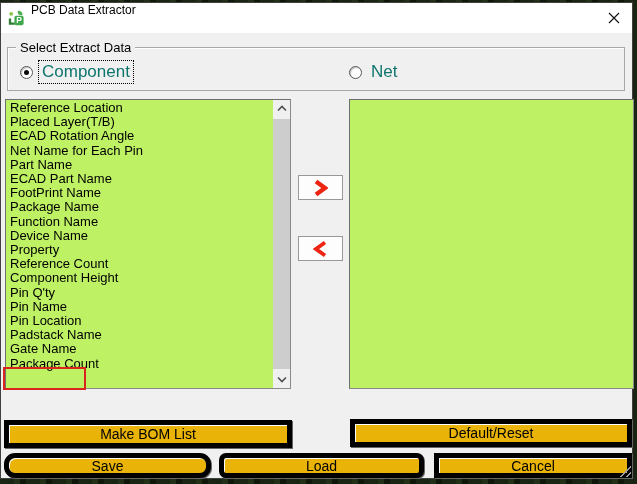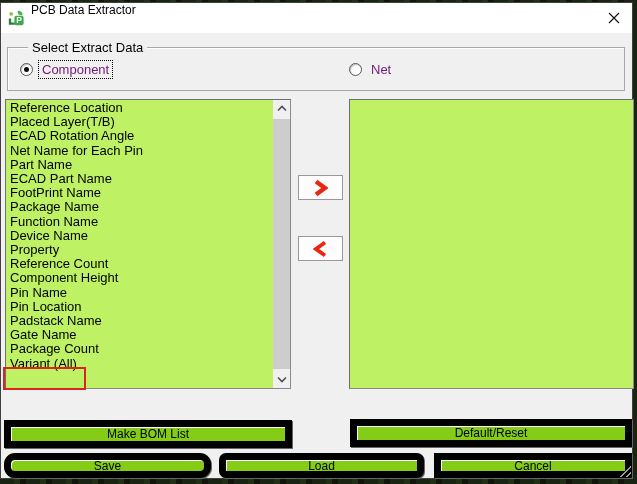--- a/index.html
+++ b/index.html
@@ -11,30 +11,30 @@
        border:1px solid #404040;box-sizing:border-box;}
   
   .titlebar{position:absolute;left:0;top:0;width:631px;height:30px;background:#ffffff;}
   .app-icon{position:absolute;left:7px;top:7px;width:16px;height:16px;}
   .title-text{position:absolute;left:30px;top:0;font-size:12px;color:#000;white-space:nowrap;}
   .close-btn{position:absolute;left:599px;top:4px;width:28px;height:22px;display:flex;
              align-items:center;justify-content:center;}
   
   .groupbox{position:absolute;left:6px;top:44px;width:618px;height:44px;
             border:1px solid #a8a8a8;box-shadow:1px 1px 0 #fdfdfd inset;box-sizing:border-box;}
-  .group-label{position:absolute;left:20px;top:-8px;background:#f0f0f0;padding:0 4px;
+  .group-label{position:absolute;left:8px;top:-8px;background:#f0f0f0;padding:0 4px;
                font-size:13px;color:#000;line-height:15px;}
   .radio-row{position:absolute;top:13px;display:flex;align-items:center;gap:6px;}
   .radio-row.r1{left:12px;}
   .radio-row.r2{left:341px;}
   .radio{position:relative;width:13px;height:13px;border-radius:50%;background:#fff;
          border:1px solid #565656;box-sizing:border-box;box-shadow:inset 1px 1px 1px rgba(0,0,0,.25);}
   .radio.sel::after{content:'';position:absolute;left:3px;top:3px;width:5px;height:5px;
                     border-radius:50%;background:#0a0a0a;}
-  .radio-label{font-size:13px;color:#701a75;padding:1px 3px;}
+  .radio-label{font-size:17px;color:#0f766e;padding:1px 3px;}
   .radio-label.focus{outline:1px dotted #000;}
   
   .listbox{position:absolute;top:96px;height:290px;background:#bef264;box-sizing:border-box;
            border:1px solid #898989;border-top-color:#6e6e6e;border-left-color:#6e6e6e;overflow:hidden;}
   .listbox.left{left:4px;width:286px;}
   .listbox.right{left:348px;width:285px;}
   .list-items{position:absolute;left:0;top:1px;right:17px;}
   .li{font-size:13px;line-height:14.2px;padding-left:4px;color:#000;white-space:nowrap;}
   
   .vscroll{position:absolute;right:0;top:0;bottom:0;width:17px;background:#f0f0f0;}
@@ -42,23 +42,23 @@
   .sb-btn.up{top:0;} .sb-btn.down{bottom:0;}
   .sb-thumb{position:absolute;left:0;top:19px;width:17px;height:250px;background:#cdcdcd;}
   
   .xfer{position:absolute;left:297px;width:45px;height:25px;background:#fdfdfd;
         border:1px solid #989898;box-sizing:border-box;display:flex;align-items:center;justify-content:center;}
   .xfer.add{top:172px;} .xfer.rem{top:233px;}
   
   .hl-box{position:absolute;left:2px;top:364px;width:79px;height:19px;
           border:2px solid #d9251d;pointer-events:none;}
   
-  .btn{position:absolute;background:#84cc16;border:7px solid #000000;box-sizing:border-box;
+  .btn{position:absolute;background:#eab308;border:5px solid #000000;box-sizing:border-box;
        box-shadow:1px 1px 0 0 #666666, inset 1px 1px 0 #fdfdfd;
-       display:flex;align-items:center;justify-content:center;font-size:12px;color:#000;}
+       display:flex;align-items:center;justify-content:center;font-size:14px;color:#000;}
   .btn.make-bom{left:3px;top:417px;width:288px;height:28px;}
   .btn.default-reset{left:349px;top:416px;width:282px;height:28px;}
   .btn.save{left:3px;top:450px;width:207px;height:25px;border-radius:11px;}
   .btn.load{left:218px;top:450px;width:205px;height:25px;border-radius:7px;}
   .btn.cancel{left:433px;top:450px;width:198px;height:25px;}
   
   .grip{position:absolute;right:1px;bottom:1px;width:14px;height:14px;
         background:repeating-linear-gradient(135deg,#9d9d9d 0 1px,transparent 1px 4px);
         clip-path:polygon(100% 0,100% 100%,0 100%);}
 </style>
@@ -106,26 +106,26 @@
           <div class="li">Net Name for Each Pin</div>
           <div class="li">Part Name</div>
           <div class="li">ECAD Part Name</div>
           <div class="li">FootPrint Name</div>
           <div class="li">Package Name</div>
           <div class="li">Function Name</div>
           <div class="li">Device Name</div>
           <div class="li">Property</div>
           <div class="li">Reference Count</div>
           <div class="li">Component Height</div>
+          <div class="li">Pin Q'ty</div>
           <div class="li">Pin Name</div>
           <div class="li">Pin Location</div>
           <div class="li">Padstack Name</div>
           <div class="li">Gate Name</div>
           <div class="li">Package Count</div>
-          <div class="li">Variant (All)</div>
         </div>
       <div class="vscroll">
         <div class="sb-btn up">
           <svg width="10" height="7" viewBox="0 0 10 7">
             <path d="M1 5.5 L5 1.5 L9 5.5" stroke="#4f4f4f" stroke-width="1.6" fill="none"></path>
           </svg>
         </div>
         <div class="sb-thumb"></div>
         <div class="sb-btn down">
           <svg width="10" height="7" viewBox="0 0 10 7">

